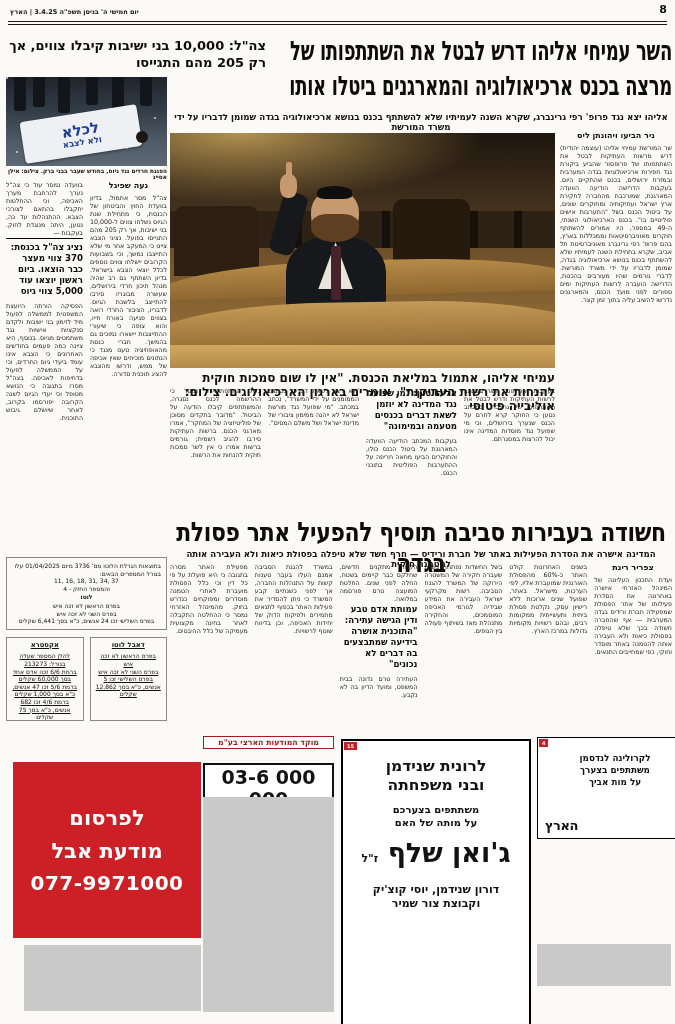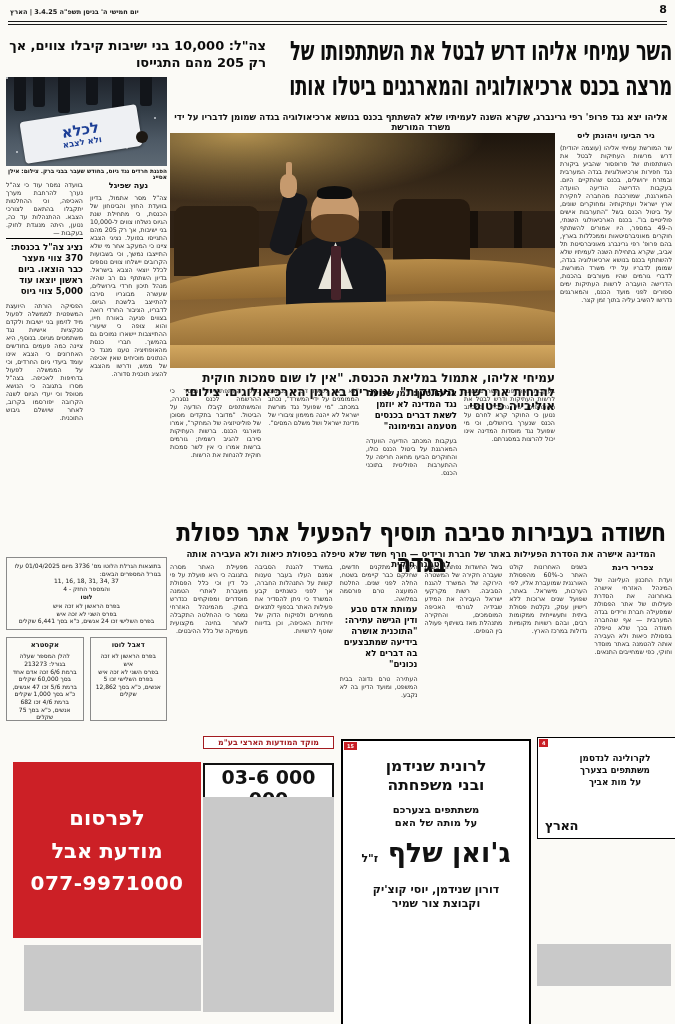--- a/index.html
+++ b/index.html
@@ -79,21 +79,21 @@
   .brief-cols { left:6px; top:181px; width:161px; height:371px; display:flex; gap:7px; }
   .brief-cols .col { flex:1; }
 
   
   .lottery { left:6px; top:557px; width:161px; }
   .lot-box { border:1px solid #8a8a8a; padding:4px 5px; font-size:6px; line-height:7.6px; background:#fbfaf6; }
   .lot-line-c { text-align:center; }
   .lot-line-r { text-align:right; }
   .lot-sub { text-align:center; font-weight:bold; margin:1px 0; }
   .lot-row { display:flex; gap:6px; margin-top:7px; }
-  .lot-row .lot-box { flex:1; height:84px; overflow:hidden; }
+  .lot-row .lot-box { flex:1; height:84px; overflow:hidden;text-decoration:underline; }
   .lot-title { text-align:center; font-weight:bold; font-size:6.8px; margin-bottom:3px; }
 
   
   .st2-headline { right:3px; top:517px; width:502px; font-size:22px; line-height:26px; font-weight:bold;
     text-align:center; letter-spacing:-0.4px; transform:scaleY(1.2); transform-origin:top right; color:#0c0c0c; }
   .st2-subhead { right:3px; top:549px; width:502px; font-size:8.6px; font-weight:bold; text-align:center; }
   .st2-cols { left:170px; top:563px; width:502px; height:191px; display:flex; gap:7px; }
   .st2-cols .col { flex:1; }
 
   

